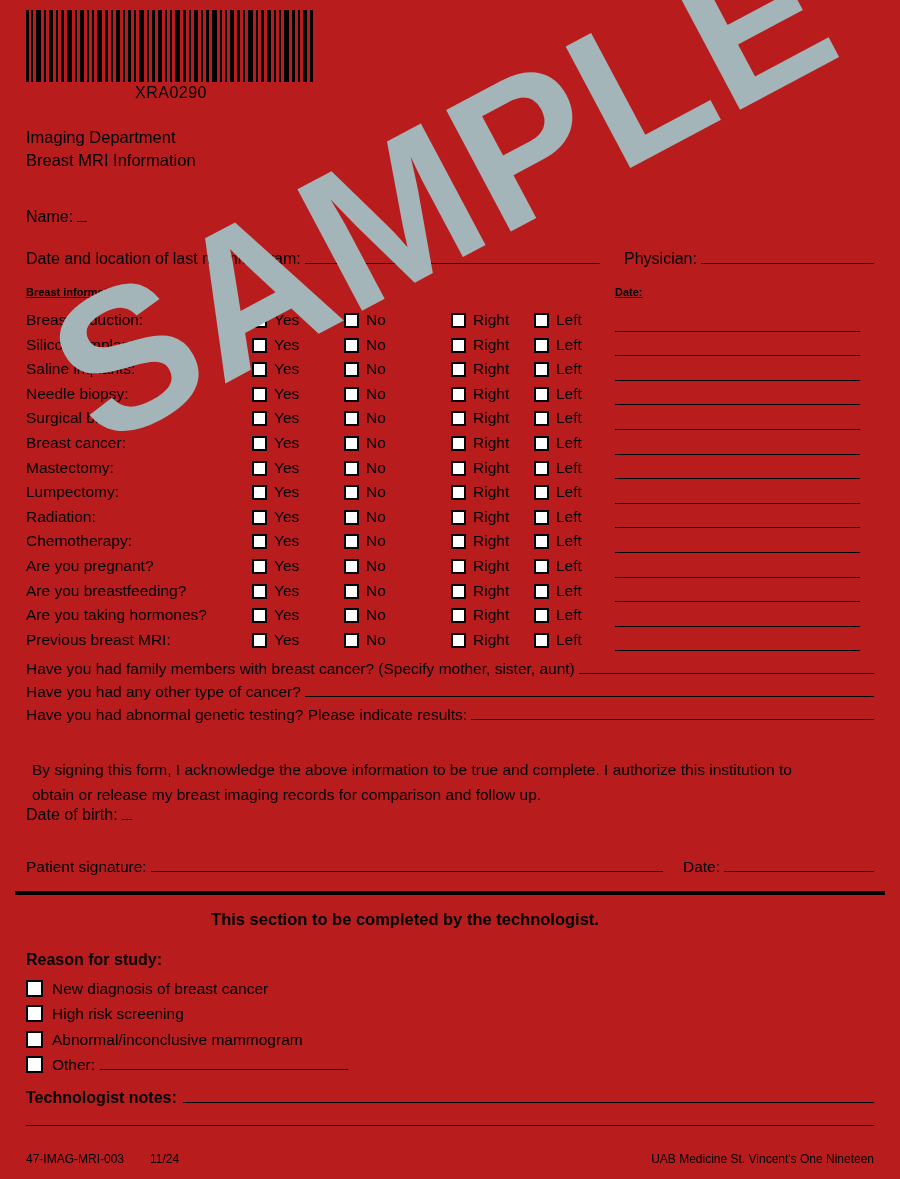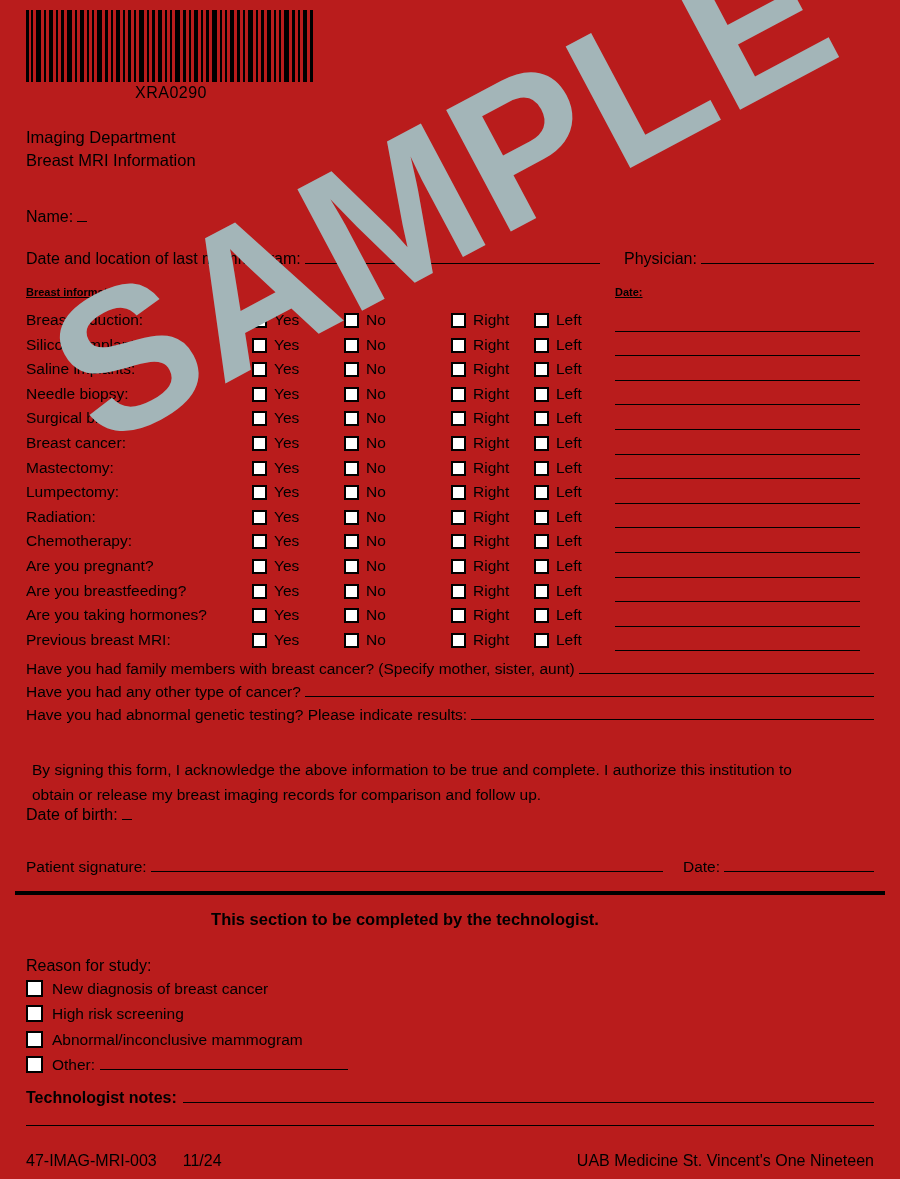--- a/index.html
+++ b/index.html
@@ -192,22 +192,21 @@
     top: 910px;
     text-align: center;
     font-size: 16.5px;
     font-weight: bold;
   }
   .reason-head {
     position: absolute;
     left: 26px;
     top: 951px;
     font-size: 16px;
-    font-weight: normal;
-    margin-top: 6px;
+    font-weight: bold;
   }
   .reason-list {
     position: absolute;
     left: 26px;
     top: 977px;
     width: 600px;
     font-size: 15.5px;
   }
   .reason-row {
     position: relative;
@@ -254,21 +253,21 @@
     top: 1125px;
     border-bottom: 1.6px solid #000;
   }
 
   
   .footer {
     position: absolute;
     left: 26px;
     right: 26px;
     top: 1152px;
-    font-size: 16px;
+    font-size: 12px;
     display: flex;
     justify-content: space-between;
     align-items: flex-start;
   }
   .foot-left { display: flex; }
   .foot-code { margin-right: 26px; }
 
   
   .watermark {
     position: absolute;

